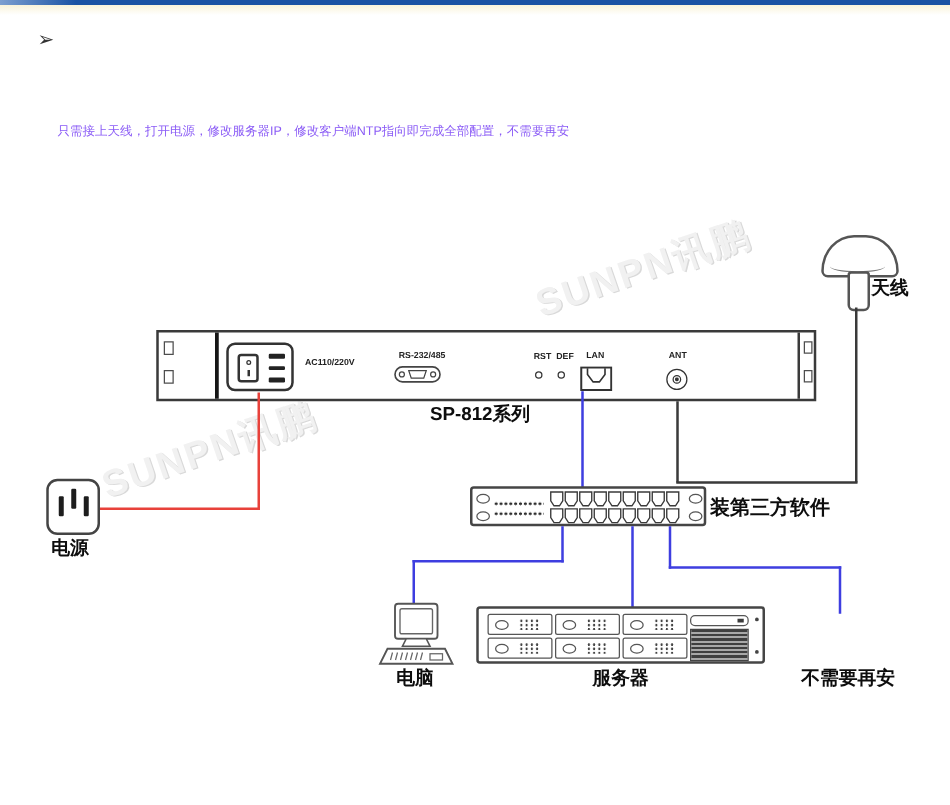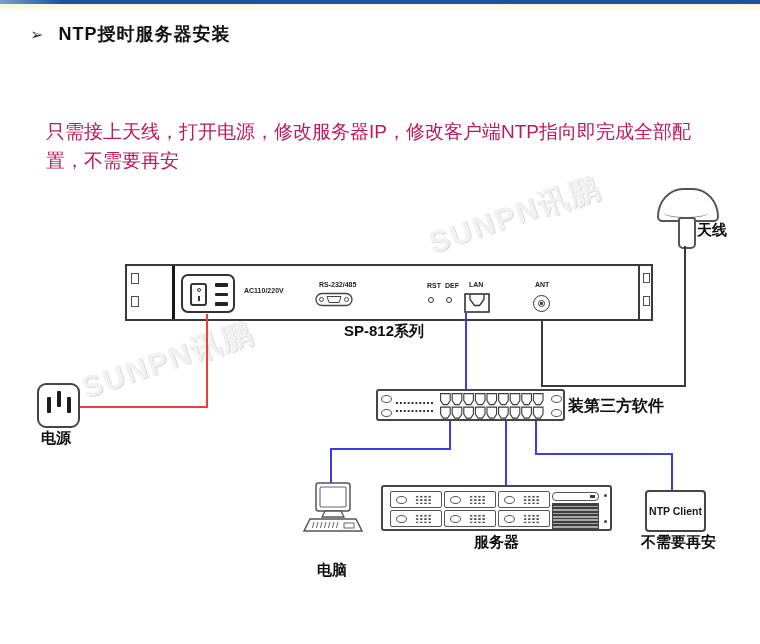--- a/index.html
+++ b/index.html
@@ -11,22 +11,22 @@
             background:linear-gradient(to right,#7d9fd0 0%,#1a52a3 8%,#1a52a3 100%);}
   .top-cap{position:absolute;right:0;top:0;width:24px;height:11px;background:#1a52a3;
            border-bottom-left-radius:100% 100%;}
   .top-glow{position:absolute;left:0;top:4px;width:760px;height:8px;
             background:linear-gradient(to bottom,#faf3d9,#ffffff);}
 
   
   .heading{position:absolute;left:30px;top:22px;font-size:18px;font-weight:bold;
            letter-spacing:1px;display:flex;align-items:center;}
   .heading .bullet{font-size:16px;font-weight:normal;color:#333;margin-right:14px;}
-  .intro{position:absolute;left:46px;top:117px;width:680px;font-size:19px;
-         line-height:29px;color:#be185d;}
+  .intro{position:absolute;left:46px;top:91px;width:680px;font-size:10px;
+         line-height:29px;color:#8b5cf6;}
   .intro span{display:block;}
 
   
   .wm{position:absolute;font-size:30px;font-weight:bold;letter-spacing:2px;
       color:#f1f1f1;text-shadow:1px 1px 0 #d9d9d9;transform:rotate(-19deg);
       white-space:nowrap;user-select:none;}
   .wm1{left:425px;top:195px;}
   .wm2{left:78px;top:340px;}
 
   
@@ -112,21 +112,20 @@
 <body>
 
 <div class="page">
 
   <div class="top-line"></div>
   <div class="top-cap"></div>
   <div class="top-glow"></div>
 
   <div class="heading">
     <span class="bullet">➢</span>
-    <span>NTP授时服务器安装</span>
   </div>
 
   <div class="intro">
     <span>只需接上天线，打开电源，修改服务器IP，修改客户端NTP指向即完成全部配置，不需要再安</span>
   </div>
 
   <div class="wm wm1">SUNPN讯鹏</div>
   <div class="wm wm2">SUNPN讯鹏</div>
 
   <div class="ant-dome">
@@ -239,21 +238,21 @@
   <div class="wire blue" style="left:671px;top:453px;width:2px;height:38px;"></div>
 
   <svg class="pc-svg" width="62" height="52" viewBox="0 0 62 52">
     <rect x="14" y="2" width="34" height="28" rx="2.5" fill="#fff" stroke="#555" stroke-width="1.5"></rect>
     <rect x="18" y="6" width="26" height="20" rx="1.5" fill="#fff" stroke="#666" stroke-width="1.1"></rect>
     <path d="M23,30 H39 L42,36 H20 Z" fill="#fff" stroke="#555" stroke-width="1.3"></path>
     <path d="M8,38 H54 L60,50 H2 Z" fill="#fff" stroke="#555" stroke-width="1.5"></path>
     <path d="M12,41 l-1.6,6 M16,41 l-1.6,6 M20,41 l-1.6,6 M24,41 l-1.6,6 M28,41 l-1.6,6 M32,41 l-1.6,6 M36,41 l-1.6,6" stroke="#666" stroke-width="1"></path>
     <rect x="42" y="42" width="10" height="5" fill="none" stroke="#666" stroke-width="1"></rect>
   </svg>
-  <div class="lbl" style="left:317px;top:533px;margin-top:28px;">电脑</div>
+  <div class="lbl" style="left:317px;top:533px;">电脑</div>
 
   <div class="server">
     <div class="bay" style="left:7px;top:4px;">
         <i></i>
         <b></b>
       </div>
     <div class="bay" style="left:61px;top:4px;">
         <i></i>
         <b></b>
       </div>
@@ -275,18 +274,15 @@
       </div>
     <div class="srv-slot">
         <i></i>
       </div>
     <div class="srv-vent"></div>
     <div class="srv-screw" style="top:7px;"></div>
     <div class="srv-screw" style="top:33px;"></div>
   </div>
   <div class="lbl" style="left:474px;top:533px;text-align:right;">服务器</div>
 
-  <div class="client-box">
-    <span>NTP Client</span>
-  </div>
   <div class="lbl" style="left:641px;top:533px;">不需要再安</div>
 
 </div>
 
 </body></html>

